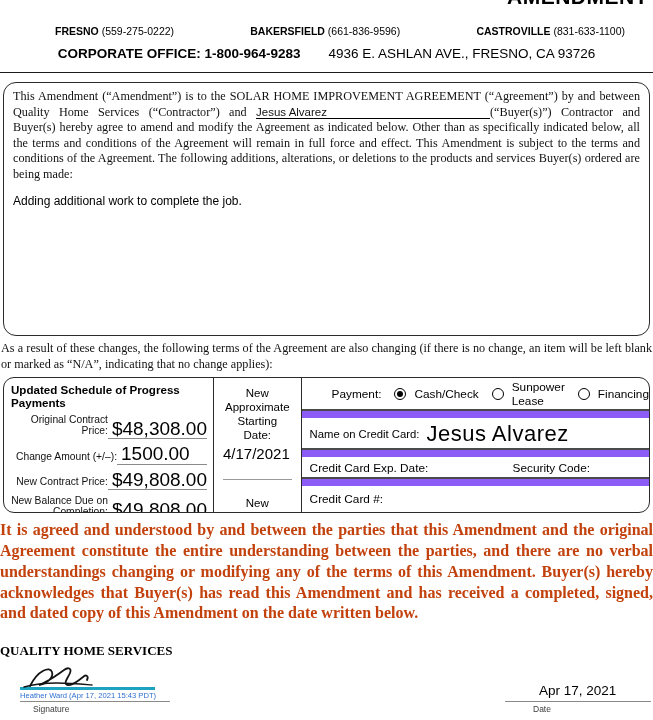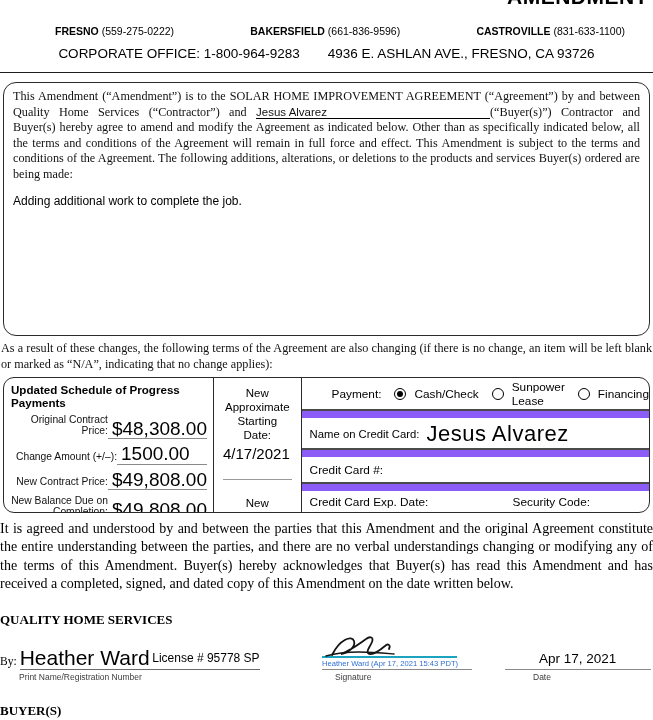--- a/index.html
+++ b/index.html
@@ -16,21 +16,21 @@
   
   .offices{
     display:flex;justify-content:space-between;
     padding:25px 28px 0 55px;font-size:10.5px;white-space:nowrap;
   }
   .office b{font-weight:bold;}
   .corporate{
     display:flex;justify-content:center;align-items:baseline;gap:28px;
     margin-top:9px;font-size:13.5px;white-space:nowrap;
   }
-  .corporate .c-label{font-weight:normal;}
+  .corporate .c-label{font-weight:bold;}
   .rule{border:none;border-top:1.6px solid #1c1c1c;margin:11px 0 0 0;}
   
   .main-box{
     margin:9px 3px 0 3px;height:254px;box-sizing:border-box;
     border:1.3px solid #2b2b2b;border-radius:13px;
     padding:6px 9px 0 9px;
   }
   .serif-para{
     font-family:"Liberation Serif",serif;font-size:12.2px;line-height:1.28;
     text-align:justify;color:#111;
@@ -75,22 +75,22 @@
   .radio .dot{position:absolute;inset:2px;border-radius:50%;background:#000;display:none;}
   .radio-opt.selected .radio .dot{display:block;}
   .name-row{height:38px;display:flex;align-items:center;padding-left:8px;}
   .name-row .lbl{font-size:11.3px;}
   .name-row .val{font-size:22px;margin-left:7px;letter-spacing:.5px;}
   .cc-row{height:33px;display:flex;align-items:center;padding-left:8px;font-size:11.8px;}
   .exp-row{flex:1;display:flex;align-items:center;padding-left:8px;font-size:11.8px;}
   .exp-row .exp-lbl{width:203px;}
   
   .agreement{
-    font-family:"Liberation Serif",serif;font-weight:normal;
-    font-size:14px;line-height:1.3;text-align:justify;margin:7px 0 0 0;color:#000000;
+    font-family:"Liberation Serif",serif;font-weight:bold;
+    font-size:16px;line-height:1.3;text-align:justify;margin:7px 0 0 0;color:#c2410c;
   }
   .company{font-family:"Liberation Serif",serif;font-weight:bold;font-size:13px;margin-top:19px;}
   
   .sign-row{display:flex;align-items:flex-end;margin-top:6px;}
   .colA{width:302px;}
   .colA .line-wrap{display:flex;align-items:flex-end;}
   .by-label{font-family:"Liberation Serif",serif;font-size:11.5px;padding-bottom:3px;}
   .name-underline{
     flex:none;width:240px;margin-left:3px;border-bottom:1px solid #6a6a6a;
     display:flex;align-items:flex-end;justify-content:space-between;padding-bottom:1px;
@@ -194,46 +194,36 @@
       </span>
       <span class="radio-opt">
         <span class="radio"></span>
         <span>Financing</span>
       </span>
     </div>
     <div class="cell name-row">
       <span class="lbl">Name on Credit Card:</span>
       <span class="val">Jesus Alvarez</span>
     </div>
-    <div class="cell cc-row">
-      <span>Credit Card #:</span>
-    </div>
     <div class="cell exp-row">
       <span class="exp-lbl">Credit Card Exp. Date:</span>
       <span>Security Code:</span>
     </div>
+    <div class="cell cc-row">
+      <span>Credit Card #:</span>
+    </div>
   </div>
 
 </div>
 
 <div class="agreement">It is agreed and understood by and between the parties that this Amendment and the original Agreement constitute the entire understanding between the parties, and there are no verbal understandings changing or modifying any of the terms of this Amendment. Buyer(s) hereby acknowledges that Buyer(s) has read this Amendment and has received a completed, signed, and dated copy of this Amendment on the date written below.</div>
 
 <div class="company">QUALITY HOME SERVICES</div>
 
 <div class="sign-row">
-  <div class="colA">
-    <div class="line-wrap">
-      <span class="by-label">By:</span>
-      <span class="name-underline">
-        <span class="print-name">Heather Ward</span>
-        <span class="license">License # 95778 SP</span>
-      </span>
-    </div>
-    <div class="caption">Print Name/Registration Number</div>
-  </div>
   <div class="colSig">
     <svg class="sig-svg" width="110" height="26" viewBox="0 0 110 26">
       <path d="M8 21 C 16 5 28 1 30 7 C 32 13 24 19 17 20 C 29 15 36 9 42 5 C 46 2 50 3 48 8 C 46 13 42 17 44 19 C 47 22 55 17 61 12 C 64 9 67 11 65 15" fill="none" stroke="#141414" stroke-width="1.8" stroke-linecap="round"></path>
       <path d="M2 22 C 24 16 46 18 70 20" fill="none" stroke="#141414" stroke-width="1.4" stroke-linecap="round"></path>
     </svg>
     <div class="teal-line" style="background: rgb(27, 163, 192);"></div>
     <div class="stamp" style="color: rgb(47, 111, 210);">Heather Ward (Apr 17, 2021 15:43 PDT)</div>
     <div class="sig-underline"></div>
     <div class="caption">Signature</div>
   </div>

